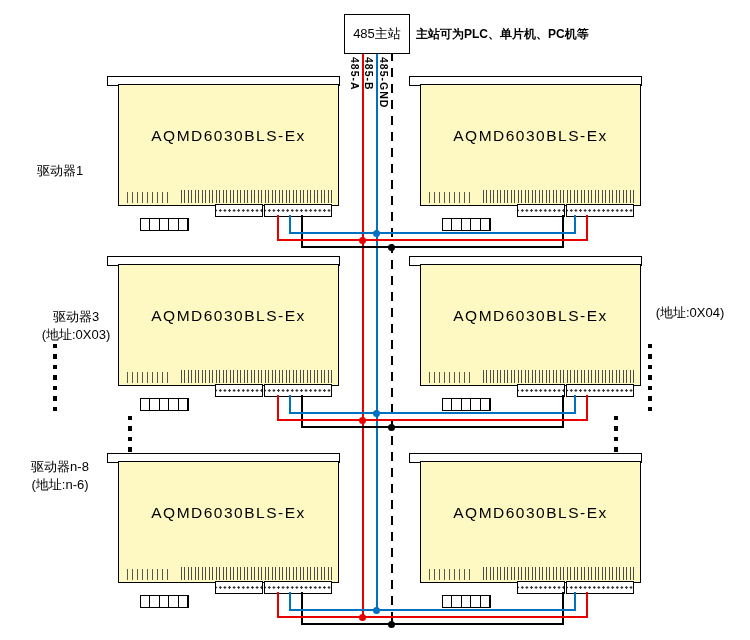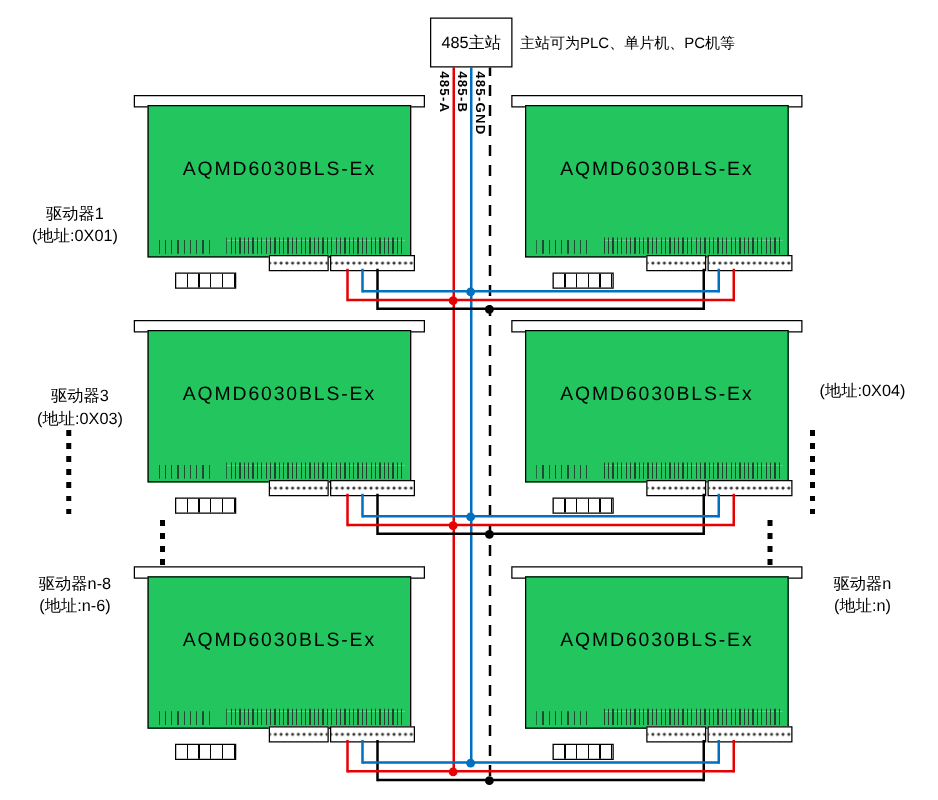--- a/index.html
+++ b/index.html
@@ -7,21 +7,21 @@
     position:relative;width:750px;height:640px;background:#fff;overflow:hidden;
     font-family:"Liberation Sans","DejaVu Sans",sans-serif;color:#000;
   }
 
   
   .master-box{
     position:absolute;left:344px;top:14px;width:64px;height:38px;
     border:1.5px solid #000;background:#fff;display:flex;align-items:center;justify-content:center;
     font-size:13px;z-index:5;
   }
-  .master-note{position:absolute;left:416px;top:26px;font-size:12px;font-weight:400;white-space:nowrap;}
+  .master-note{position:absolute;left:416px;top:26px;font-size:12px;font-weight:700;white-space:nowrap;}
 
   
   .wire-h{position:absolute;height:2px;z-index:3;}
   .wire-v{position:absolute;width:2px;z-index:3;}
   .wa{background:var(--wire-a,#e60000);}
   .wb{background:var(--wire-b,#0070c0);}
   .wg{background:var(--wire-gnd,#000);}
   .gnd-dash{
     position:absolute;width:2px;z-index:3;
     background:repeating-linear-gradient(180deg,var(--wire-gnd,#000) 0 9px,transparent 9px 16px);
@@ -32,21 +32,21 @@
   .dot.g{background:var(--wire-gnd,#000);}
 
   .bus-label{
     position:absolute;writing-mode:vertical-rl;font-size:10.5px;font-weight:700;
     letter-spacing:1px;background:transparent;z-index:6;white-space:nowrap;
   }
 
   
   .driver{position:absolute;width:212px;height:153px;z-index:2;}
   .flange{position:absolute;left:-11px;top:0;width:231px;height:8px;border:1.5px solid #000;background:#fff;}
-  .dbody{position:absolute;left:0;top:8px;width:209px;height:120px;border:1.5px solid #000;background:#22c55e;}
+  .dbody{position:absolute;left:0;top:8px;width:209px;height:120px;border:1.5px solid #000;background:#fef9c3;padding-left:10px;}
   .model{
     position:absolute;top:42px;left:0;width:100%;text-align:center;
     font-size:15.5px;letter-spacing:1.5px;white-space:nowrap;
   }
   .pins-left{
     position:absolute;left:8px;bottom:2px;width:44px;height:11px;opacity:.75;
     background:repeating-linear-gradient(90deg,#222 0 1px,transparent 1px 5px);
   }
   .pins{
     position:absolute;left:62px;right:4px;bottom:2px;height:13px;opacity:.8;
@@ -112,21 +112,20 @@
       <div class="pins-left"></div>
       <div class="pins"></div>
     </div>
     <div class="strip strip-a"></div>
     <div class="strip strip-b"></div>
     <div class="aux"></div>
   </div>
 
   <div class="side-label" style="left:4px;top:162px">
     <div>驱动器1</div>
-    <div>(地址:0X01)</div>
   </div>
   <div class="side-label" style="left:634px;top:154px">
   </div>
 
   <div class="wire-v wa" style="left:277px;top:215px;height:26px"></div>
   <div class="wire-v wb" style="left:289px;top:215px;height:19px"></div>
   <div class="wire-v wg" style="left:301px;top:215px;height:33px"></div>
   <div class="wire-v wb" style="left:574px;top:215px;height:19px"></div>
   <div class="wire-v wa" style="left:586px;top:215px;height:26px"></div>
   <div class="wire-v wg" style="left:562px;top:215px;height:33px"></div>
@@ -154,21 +153,21 @@
     <div class="dbody">
       <div class="model">AQMD6030BLS-Ex</div>
       <div class="pins-left"></div>
       <div class="pins"></div>
     </div>
     <div class="strip strip-a"></div>
     <div class="strip strip-b"></div>
     <div class="aux"></div>
   </div>
 
-  <div class="side-label" style="left:8px;top:308px">
+  <div class="side-label" style="left:20px;top:308px">
     <div>驱动器3</div>
     <div>(地址:0X03)</div>
   </div>
   <div class="side-label" style="left:634px;top:304px">
     <div>(地址:0X04)</div>
   </div>
 
   <div class="wire-v wa" style="left:277px;top:395px;height:26px"></div>
   <div class="wire-v wb" style="left:289px;top:395px;height:19px"></div>
   <div class="wire-v wg" style="left:301px;top:395px;height:33px"></div>
@@ -208,24 +207,20 @@
     </div>
     <div class="strip strip-a"></div>
     <div class="strip strip-b"></div>
     <div class="aux"></div>
   </div>
 
   <div class="side-label" style="left:4px;top:458px">
     <div>驱动器n-8</div>
     <div>(地址:n-6)</div>
   </div>
-  <div class="side-label" style="left:634px;top:458px">
-    <div>驱动器n</div>
-    <div>(地址:n)</div>
-  </div>
 
   <div class="wire-v wa" style="left:277px;top:592px;height:26px"></div>
   <div class="wire-v wb" style="left:289px;top:592px;height:19px"></div>
   <div class="wire-v wg" style="left:301px;top:592px;height:33px"></div>
   <div class="wire-v wb" style="left:574px;top:592px;height:19px"></div>
   <div class="wire-v wa" style="left:586px;top:592px;height:26px"></div>
   <div class="wire-v wg" style="left:562px;top:592px;height:33px"></div>
   <div class="wire-h wb" style="left:290px;top:609px;width:285px"></div>
   <div class="wire-h wa" style="left:278px;top:616px;width:309px"></div>
   <div class="wire-h wg" style="left:302px;top:623px;width:261px"></div>

